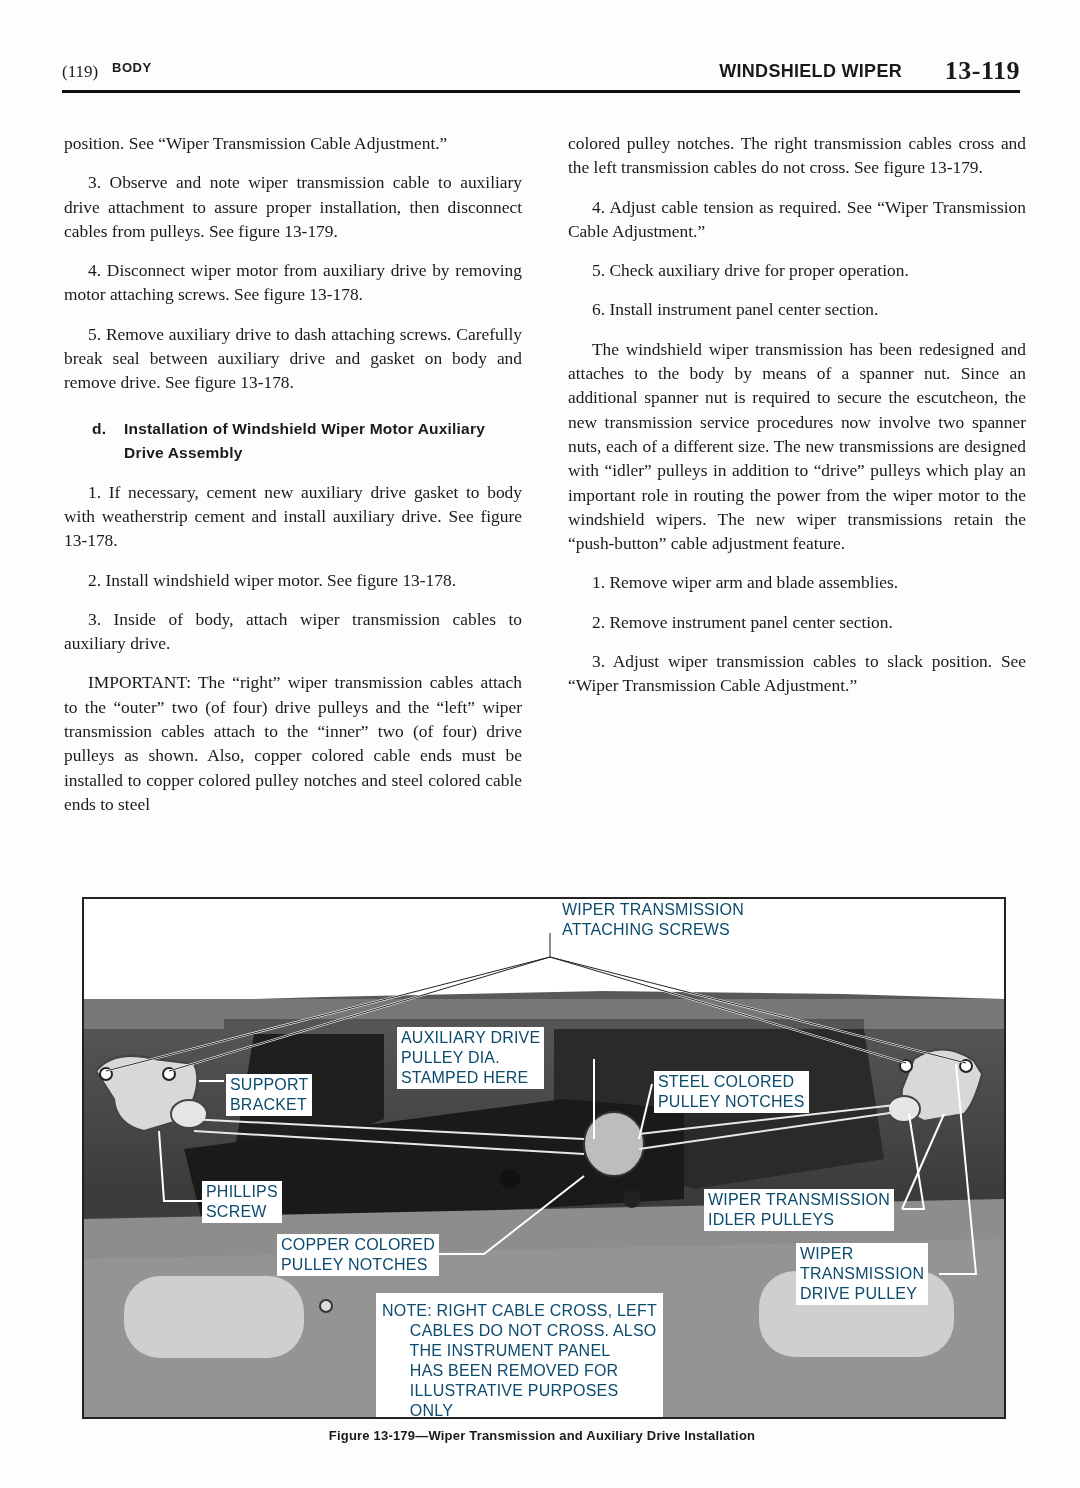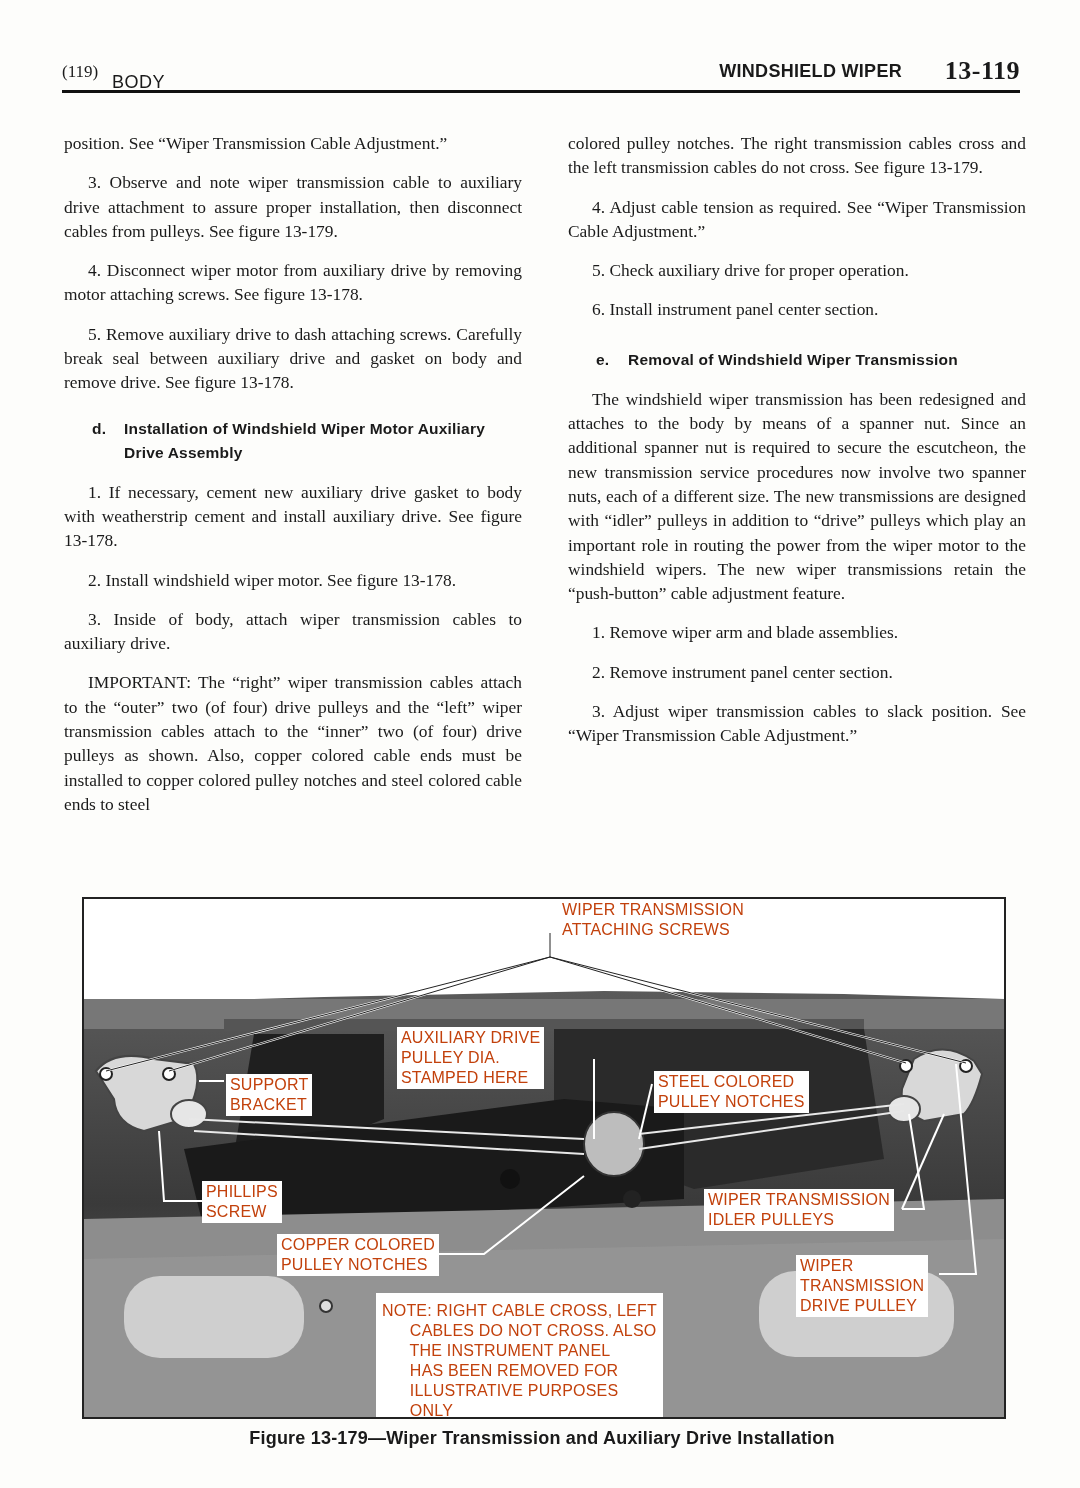--- a/index.html
+++ b/index.html
@@ -1,41 +1,41 @@
 <!DOCTYPE html>
 <html><head>
 <meta charset="utf-8">
 <style>
   html, body { margin: 0; padding: 0; background: #ffffff; }
   body { width: 1080px; height: 1488px; position: relative; overflow: hidden; color: #1a1a1a; }
   .page { position: absolute; left: 0; top: 0; width: 1080px; height: 1488px; background: #fdfdfb; }
 
   .header { position: absolute; left: 62px; top: 58px; width: 960px; height: 34px; }
   .hdr-pageno { position: absolute; left: 0; top: 4px; font-family: "Liberation Serif", serif; font-size: 17px; }
-  .hdr-section { position: absolute; left: 50px; top: 14px; font-family: "Liberation Sans", sans-serif; font-weight: normal; font-size: 18px; letter-spacing: 0.5px; }
+  .hdr-section { position: absolute; left: 50px; top: 2px; font-family: "Liberation Sans", sans-serif; font-weight: bold; font-size: 13px; letter-spacing: 0.5px; }
   .hdr-topic { position: absolute; right: 120px; top: 3px; font-family: "Liberation Sans", sans-serif; font-weight: bold; font-size: 18px; letter-spacing: 0.3px; }
   .hdr-num { position: absolute; right: 2px; top: -2px; font-family: Liberation Serif, serif; font-weight: bold; font-size: 26px; letter-spacing: 0.5px; }
   .hdr-rule { position: absolute; left: 62px; top: 90px; width: 958px; height: 3px; background: #111; }
 
   .col { position: absolute; top: 116px; width: 458px; font-family: "Liberation Serif", serif; font-size: 17.4px; line-height: 24.3px; text-align: justify; }
   .col.left { left: 64px; }
   .col.right { left: 568px; }
   .col p { margin: 15px 0 9px 0; }
   .col p.cont { text-indent: 0; }
   .col p.ind { text-indent: 24px; }
   .col p.ital { }
   .col .it { }
   .col h3 { font-family: "Liberation Sans", sans-serif; font-weight: bold; font-size: 15.5px; line-height: 24px; margin: 22px 0 10px 28px; padding-left: 32px; text-indent: -32px; text-align: left; letter-spacing: 0.2px; }
   .col h3 .lbl { display: inline-block; width: 32px; text-indent: 0; }
 
   .figure { position: absolute; left: 82px; top: 897px; width: 920px; height: 518px; border: 2px solid #222; background: #fff; overflow: hidden; }
   .figure svg { position: absolute; left: 0; top: 0; }
-  .callout { position: absolute; background: #ffffff; font-family: "Liberation Sans", sans-serif; font-size: 16px; line-height: 20px; color: #c2410c; padding: 1px 4px; text-transform: uppercase; letter-spacing: 0.2px; white-space: pre; }
+  .callout { position: absolute; background: #ffffff; font-family: "Liberation Sans", sans-serif; font-size: 16px; line-height: 20px; color: #0c4a6e; padding: 1px 4px; text-transform: uppercase; letter-spacing: 0.2px; white-space: pre; }
   .callout.top { background: transparent; }
-  .caption { position: absolute; left: 82px; top: 1428px; width: 920px; text-align: center; font-family: "Liberation Sans", sans-serif; font-weight: bold; font-size: 18px; letter-spacing: 0.2px; }
+  .caption { position: absolute; left: 82px; top: 1428px; width: 920px; text-align: center; font-family: "Liberation Sans", sans-serif; font-weight: bold; font-size: 13px; letter-spacing: 0.2px; }
 </style>
 </head>
 <body>
 
 <div class="page">
 
   <div class="header">
     <span class="hdr-pageno">(119)</span>
     <span class="hdr-section">BODY</span>
     <span class="hdr-topic">WINDSHIELD WIPER</span>
@@ -53,21 +53,20 @@
     <p class="ind">2. Install windshield wiper motor. See figure 13-178.</p>
     <p class="ind">3. Inside of body, attach wiper transmission cables to auxiliary drive.</p>
     <p class="ind"><span>IMPORTANT:</span> <span class="it">The “right” wiper transmission cables attach to the “outer” two (of four) drive pulleys and the “left” wiper transmission cables attach to the “inner” two (of four) drive pulleys as shown. Also, copper colored cable ends must be installed to copper colored pulley notches and steel colored cable ends to steel</span></p>
   </div>
 
   <div class="col right">
     <p class="cont ital">colored pulley notches. The right transmission cables cross and the left transmission cables do not cross. See figure 13-179.</p>
     <p class="ind">4. Adjust cable tension as required. See “Wiper Transmission Cable Adjustment.”</p>
     <p class="ind">5. Check auxiliary drive for proper operation.</p>
     <p class="ind">6. Install instrument panel center section.</p>
-    <h3 style="margin-top:26px"><span class="lbl">e.</span><span>Removal of Windshield Wiper Transmission</span></h3>
     <p class="ind">The windshield wiper transmission has been redesigned and attaches to the body by means of a spanner nut. Since an additional spanner nut is required to secure the escutcheon, the new transmission service procedures now involve two spanner nuts, each of a different size. The new transmissions are designed with “idler” pulleys in addition to “drive” pulleys which play an important role in routing the power from the wiper motor to the windshield wipers. The new wiper transmissions retain the “push-button” cable adjustment feature.</p>
     <p class="ind">1. Remove wiper arm and blade assemblies.</p>
     <p class="ind">2. Remove instrument panel center section.</p>
     <p class="ind">3. Adjust wiper transmission cables to slack position. See “Wiper Transmission Cable Adjustment.”</p>
   </div>
 
   <div class="figure">
     <svg width="920" height="518" viewBox="0 0 920 518">
       <defs>
         <linearGradient id="dashg" x1="0" y1="0" x2="0" y2="1">
@@ -151,21 +150,21 @@
     <div class="callout" style="left:142px; top:175px;">SUPPORT
 BRACKET</div>
     <div class="callout" style="left:570px; top:172px;">STEEL COLORED
 PULLEY NOTCHES</div>
     <div class="callout" style="left:118px; top:282px;">PHILLIPS
 SCREW</div>
     <div class="callout" style="left:620px; top:290px;">WIPER TRANSMISSION
 IDLER PULLEYS</div>
     <div class="callout" style="left:193px; top:335px;">COPPER COLORED
 PULLEY NOTCHES</div>
-    <div class="callout" style="left:712px; top:356px;">WIPER
+    <div class="callout" style="left:712px; top:344px;">WIPER
 TRANSMISSION
 DRIVE PULLEY</div>
     <div class="callout" style="left:292px; top:394px; padding:8px 6px 4px 6px;">NOTE: RIGHT CABLE CROSS, LEFT
       CABLES DO NOT CROSS. ALSO
       THE INSTRUMENT PANEL
       HAS BEEN REMOVED FOR
       ILLUSTRATIVE PURPOSES
       ONLY</div>
   </div>
 

